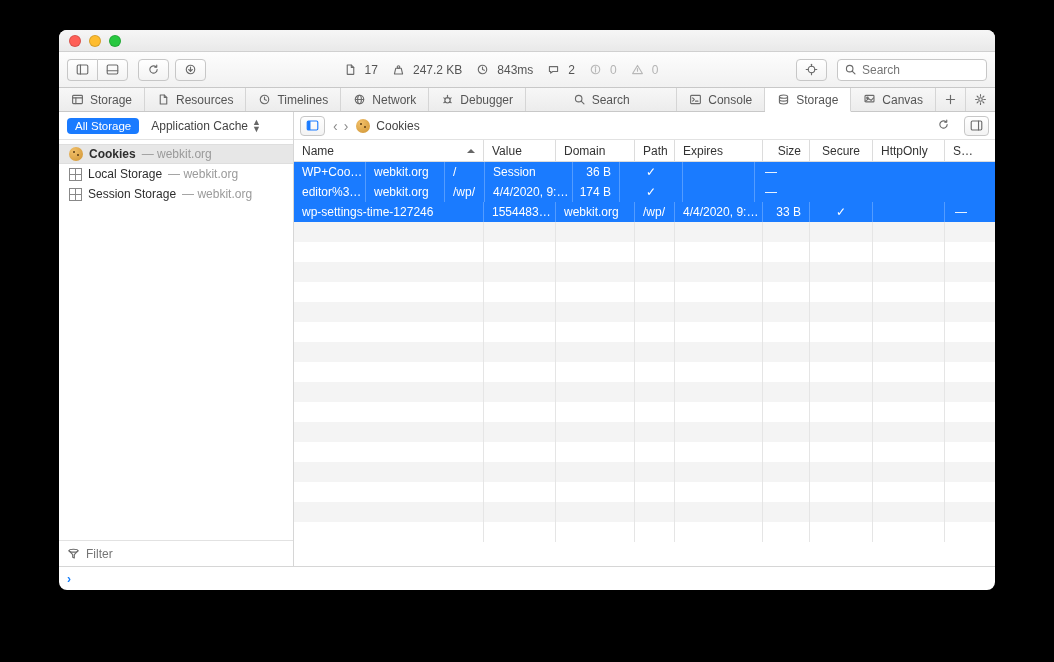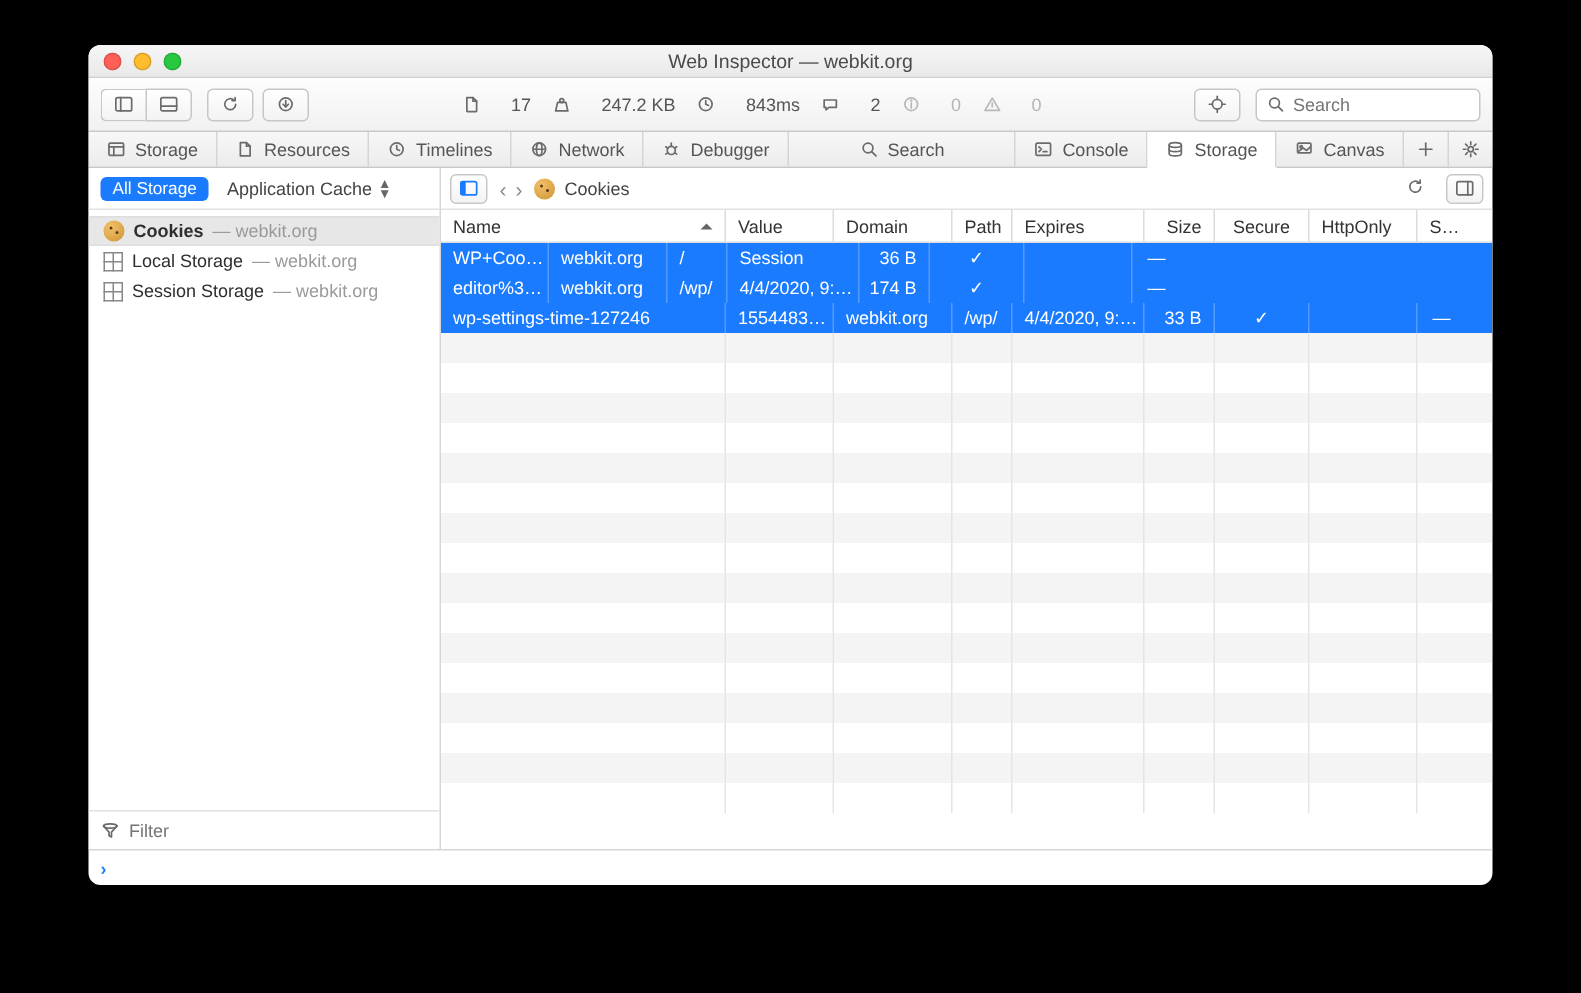--- a/index.html
+++ b/index.html
@@ -23,21 +23,21 @@
   display: flex; align-items: center; padding: 0 8px; gap: 10px;
 }
 .segbtns { display:flex; }
 .btn {
   height: 22px; background: linear-gradient(#ffffff,#f3f3f3); border:1px solid #c7c7c7; border-radius:4px;
   display:flex; align-items:center; justify-content:center; padding:0 8px; color:#555; font-size:12px;
 }
 .segbtns .btn:first-child { border-top-right-radius:0; border-bottom-right-radius:0; border-right:none; }
 .segbtns .btn:last-child { border-top-left-radius:0; border-bottom-left-radius:0; }
 .tgroup { display:flex; gap:6px; }
-.stat { display:flex; align-items:center; gap:20px; color:#555; padding:0 2px; }
+.stat { display:flex; align-items:center; gap:8px; color:#555; padding:0 2px; }
 .stat.dim { color:#b4b4b4; }
 .searchbox {
   flex: 0 0 150px; height:22px; border:1px solid #c7c7c7; border-radius:4px; background:#fff;
   display:flex; align-items:center; padding:0 6px; color:#999; gap:5px;
 }
 .searchbox input { border:none; outline:none; width:100%; font-size:12px; background:transparent; }
 svg.i { width:13px; height:13px; stroke:#6b6b6b; stroke-width:1.4; fill:none; stroke-linecap:round; stroke-linejoin:round; flex:0 0 auto; }
 svg.i.dim { stroke:#b8b8b8; }
 
 .tabbar {
@@ -111,21 +111,20 @@
 <body>
 
 <div class="window">
 
   <div class="titlebar">
     <div class="traffic">
       <div class="dot red"></div>
       <div class="dot yellow"></div>
       <div class="dot green"></div>
     </div>
-    <div class="title">Web Inspector — webkit.org</div>
   </div>
 
   <div class="toolbar">
     <div class="segbtns">
       <div class="btn">
         <svg class="i" viewBox="0 0 16 16">
             <rect x="1.5" y="2.5" width="13" height="11" rx="1.5"></rect>
             <line x1="5.5" y1="2.5" x2="5.5" y2="13.5"></line>
           </svg>
       </div>

